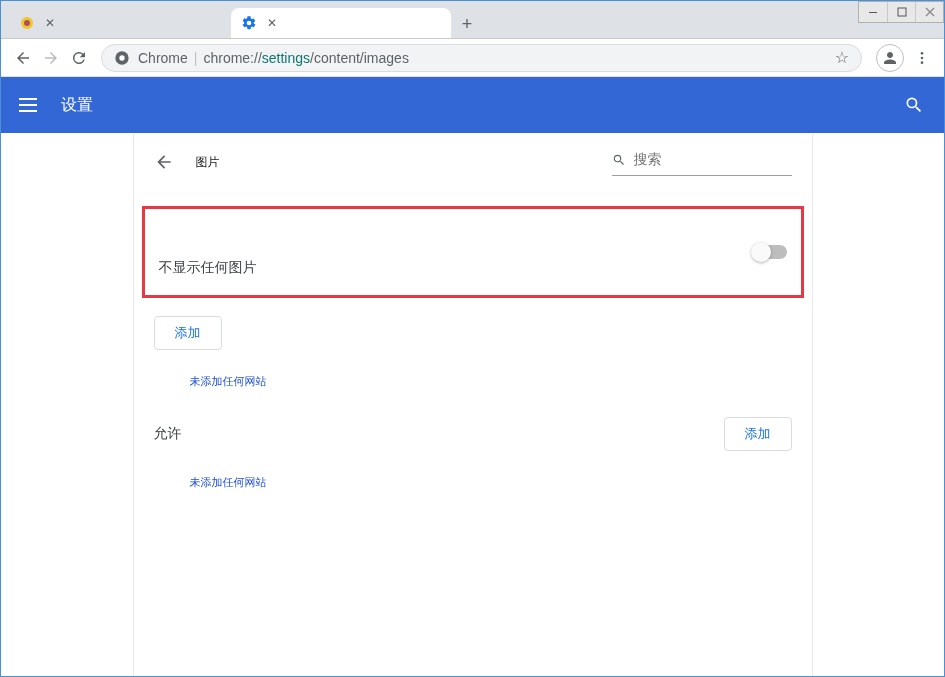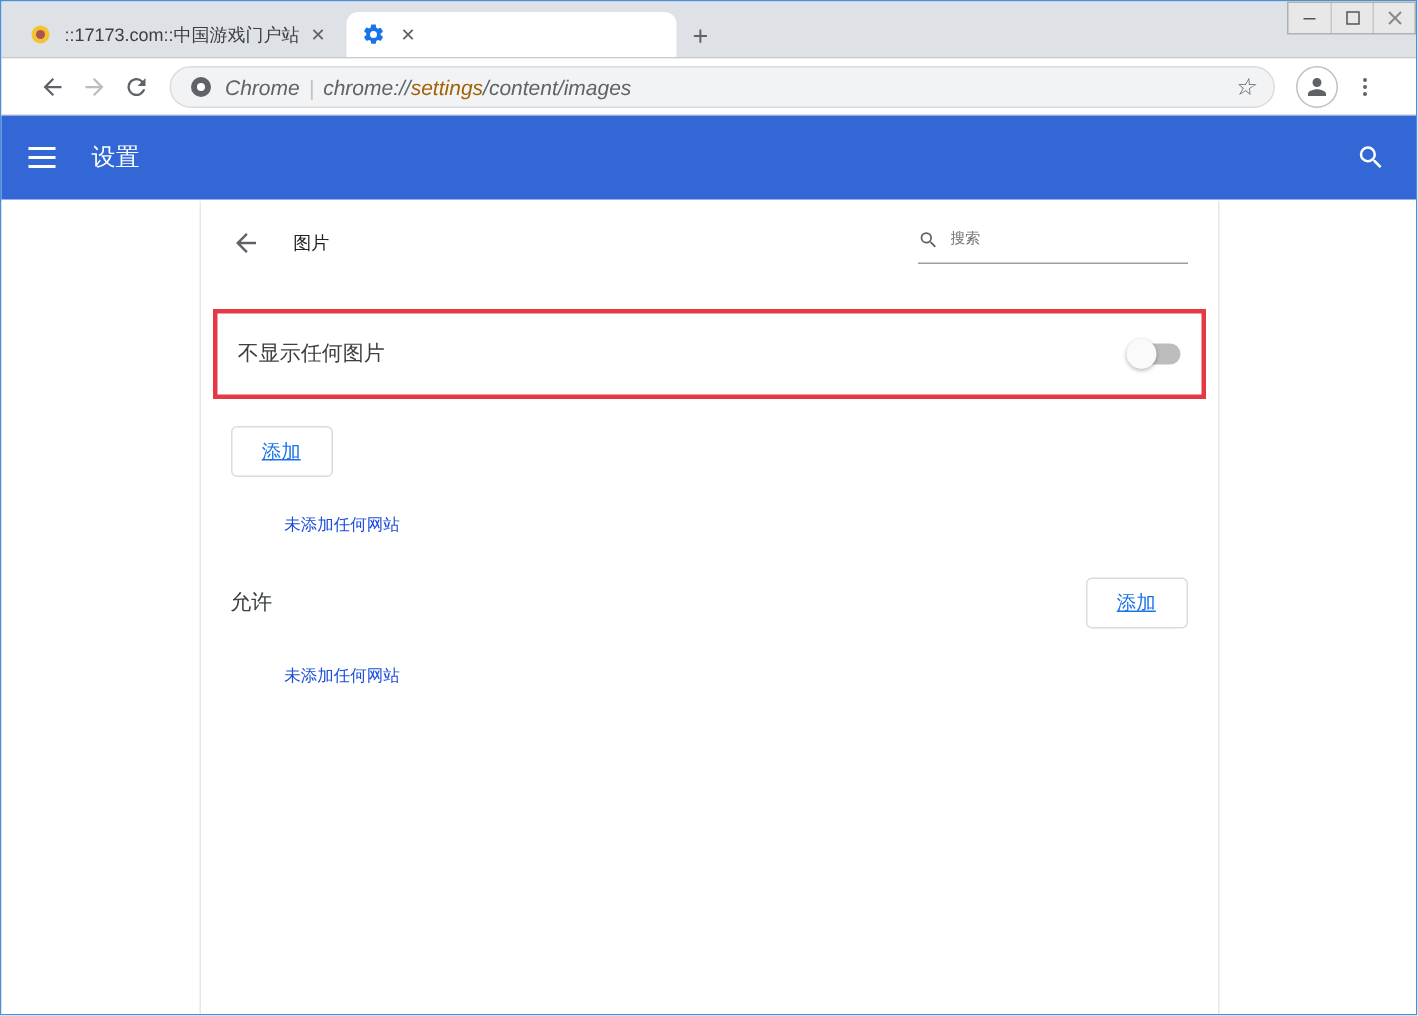--- a/index.html
+++ b/index.html
@@ -11,58 +11,58 @@
   .win-btn:first-child { border-left:none; }
   
   .tabstrip { height:38px; background:#dee1e6; display:flex; align-items:flex-end; padding-left:8px; border-bottom:1px solid #c9c9c9; padding-top:6px;}
   .tab { height:30px; width:220px; background:#dee1e6; border-top-left-radius:8px; border-top-right-radius:8px; display:flex; align-items:center; padding:0 10px; font-size:12px; color:#3c4043; position:relative; margin-right:2px;}
   .tab.active { background:#fff; }
   .tab .favicon { width:16px; height:16px; margin-right:8px; display:flex; align-items:center; justify-content:center; font-size:12px;}
   .tab .title { flex:1; white-space:nowrap; overflow:hidden; text-overflow:ellipsis; }
   .tab .close { width:14px; height:14px; font-size:12px; color:#5f6368; display:flex; align-items:center; justify-content:center; }
   .newtab { width:28px; height:28px; display:flex; align-items:center; justify-content:center; font-size:18px; color:#5f6368; }
   
-  .addr-row { height:38px; background:#fff; display:flex; align-items:center; padding:0 20px; border-bottom:1px solid #e0e0e0;font-style:italic; }
+  .addr-row { height:38px; background:#fff; display:flex; align-items:center; padding:0 8px; border-bottom:1px solid #e0e0e0; }
   .nav-btn { width:28px; height:28px; display:flex; align-items:center; justify-content:center; color:#5f6368; font-size:18px; border-radius:50%; }
   .nav-btn.disabled { color:#b0b0b0; }
   .omnibox { flex:1; height:28px; border:1px solid #dcdcdc; border-radius:14px; margin:0 8px; display:flex; align-items:center; padding:0 12px; font-size:14px; color:#202124; background:#f1f3f4;}
   .omnibox .secure { color:#5f6368; font-size:14px; margin-right:8px; }
   .omnibox .url-prefix { color:#5f6368; }
   .omnibox .url-sep { color:#c0c0c0; margin:0 6px; }
-  .omnibox .url-highlight { color:#a16207; font-weight:400; }
+  .omnibox .url-highlight { color:#0f766e; font-weight:400; }
   .omnibox .star { margin-left:auto; color:#5f6368; font-size:16px; }
   .profile-btn { width:28px; height:28px; border-radius:50%; border:1px solid #c0c0c0; display:flex; align-items:center; justify-content:center; color:#5f6368; margin-left:6px;}
   .menu-btn { width:28px; height:28px; display:flex; align-items:center; justify-content:center; color:#5f6368; font-size:18px; margin-left:4px;}
   
   .settings-header { height:56px; background:#3367d6; color:#fff; display:flex; align-items:center; padding:0 18px; }
   .hamburger { width:24px; height:24px; display:flex; flex-direction:column; justify-content:center; gap:4px; margin-right:18px; }
   .hamburger div { height:2px; background:#fff; width:18px; }
   .settings-title { font-size:16px; font-weight:400; flex:1; }
   .settings-search { width:24px; height:24px; display:flex; align-items:center; justify-content:center; }
   
   .content-wrap { position:absolute; top:133px; left:0; right:0; bottom:0; background:#fff; display:flex; justify-content:center; }
   .center-col { width:680px; background:#fff; border-left:1px solid #e8e8e8; border-right:1px solid #e8e8e8; min-height:100%; padding-bottom:40px;}
   
   .page-head { height:56px; display:flex; align-items:center; padding:0 20px; }
   .back-arrow { width:24px; color:#5f6368; font-size:20px; margin-right:18px; }
   .page-title { font-size:12px; color:#202124; flex:1; }
   .page-search { display:flex; align-items:center; border-bottom:1px solid #9e9e9e; width:180px; padding-bottom:4px; height:28px;}
   .page-search .mag { color:#5f6368; font-size:14px; margin-right:8px; }
-  .page-search input { border:none; outline:none; font-size:10px; color:#5f6368; flex:1; background:transparent;font-family:Liberation Serif, serif; }
+  .page-search input { border:none; outline:none; font-size:14px; color:#5f6368; flex:1; background:transparent;font-family:Liberation Serif, serif; }
   
   .highlight-box { margin:16px 8px 0 8px; border:3px solid #e63946; padding:0; }
   .toggle-row { display:flex; align-items:center; padding:18px 14px; }
-  .toggle-label { font-size:14px; color:#3c4043; flex:1; }
+  .toggle-label { font-size:14px; color:#3c4043; flex:1;margin-top:32px; }
   .switch { width:34px; height:14px; border-radius:7px; background:#bdbdbd; position:relative; }
   .switch .knob { position:absolute; left:-2px; top:-3px; width:20px; height:20px; border-radius:50%; background:#fafafa; box-shadow:0 1px 3px rgba(0,0,0,.3); }
   
   .section { padding:18px 20px 0 20px; }
   .section-head { display:flex; align-items:center; }
   .section-title { font-size:14px; color:#3c4043; flex:1; }
-  .add-btn { border:1px solid #dadce0; border-radius:4px; padding:7px 20px; font-size:13px; color:#1a73e8; background:#fff; cursor:pointer;text-decoration:underline; }
+  .add-btn { border:1px solid #dadce0; border-radius:4px; padding:7px 20px; font-size:13px; color:#1a73e8; background:#fff; cursor:pointer; }
   .empty-msg { font-size:11px; color:#1d4ed8; padding:24px 0 10px 36px; }
   
   svg { display:block; }
 </style>
 </head>
 <body>
 
 <div class="window">
 
   <div class="win-controls">
@@ -85,21 +85,20 @@
   </div>
 
   <div class="tabstrip">
     <div class="tab">
       <span class="favicon">
         <svg width="16" height="16">
             <circle cx="8" cy="8" r="6" fill="#f4c430"></circle>
             <circle cx="8" cy="8" r="3" fill="#a55"></circle>
           </svg>
       </span>
-      <span class="title">::17173.com::中国游戏门户站</span>
       <span class="close">✕</span>
     </div>
     <div class="tab active">
       <span class="favicon">
         <svg width="16" height="16" viewBox="0 0 24 24">
             <path fill="#1a73e8" d="M19.14 12.94a7 7 0 0 0 .05-.94 7 7 0 0 0-.05-.94l2.03-1.58a.5.5 0 0 0 .12-.64l-1.92-3.32a.5.5 0 0 0-.61-.22l-2.39.96a7 7 0 0 0-1.62-.94l-.36-2.54A.5.5 0 0 0 13.9 2h-3.84a.5.5 0 0 0-.49.42l-.36 2.54a7 7 0 0 0-1.62.94l-2.39-.96a.5.5 0 0 0-.61.22L2.67 8.48a.5.5 0 0 0 .12.64l2.03 1.58a7 7 0 0 0-.05.94 7 7 0 0 0 .05.94l-2.03 1.58a.5.5 0 0 0-.12.64l1.92 3.32c.14.24.43.34.68.22l2.39-.96c.5.38 1.05.7 1.62.94l.36 2.54c.04.24.25.42.49.42h3.84c.24 0 .45-.18.49-.42l.36-2.54c.57-.24 1.12-.56 1.62-.94l2.39.96c.25.12.54.02.68-.22l1.92-3.32a.5.5 0 0 0-.12-.64l-2.03-1.58zM12 15.5A3.5 3.5 0 1 1 12 8.5a3.5 3.5 0 0 1 0 7z"></path>
           </svg>
       </span>
       <span class="close">✕</span>
     </div>

